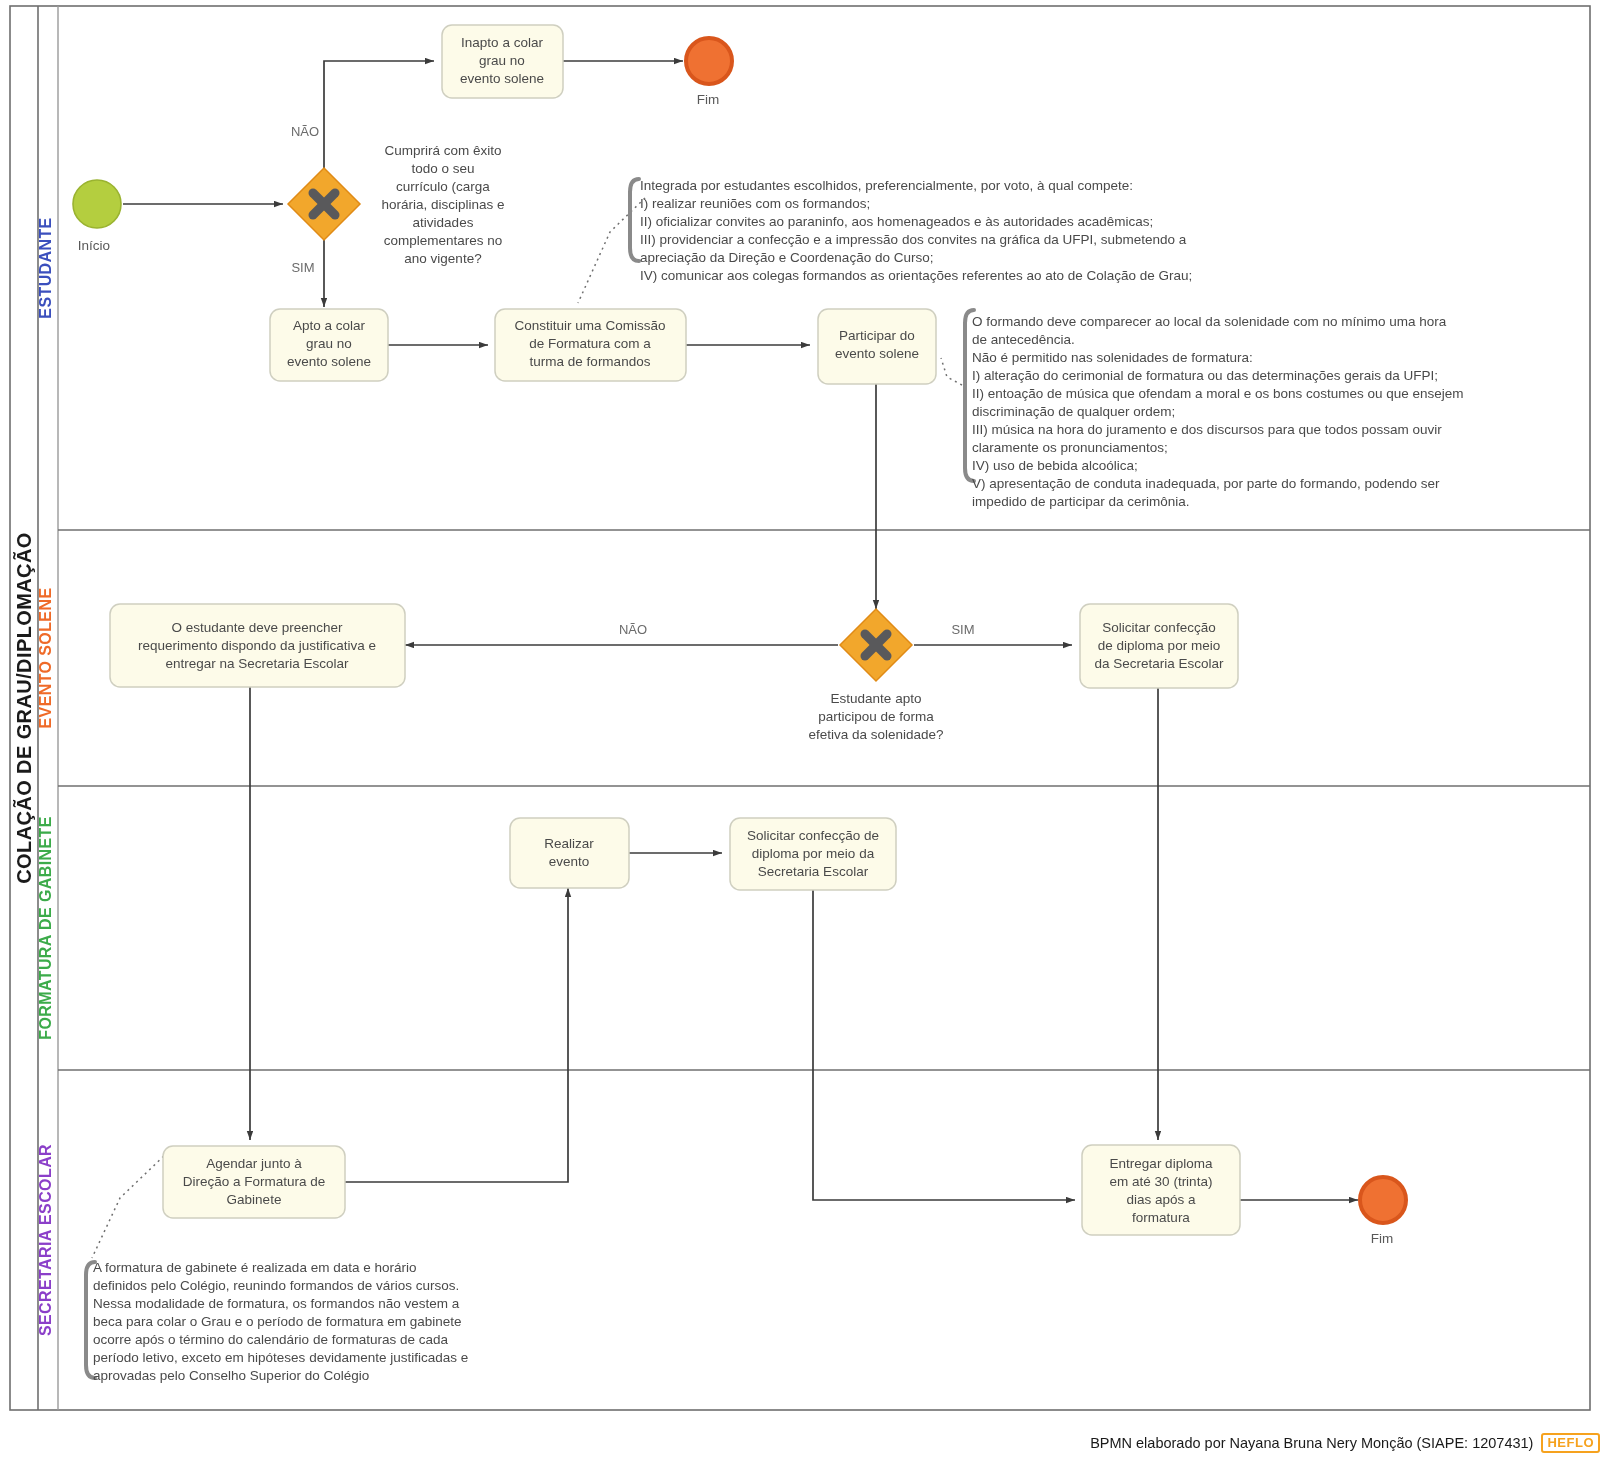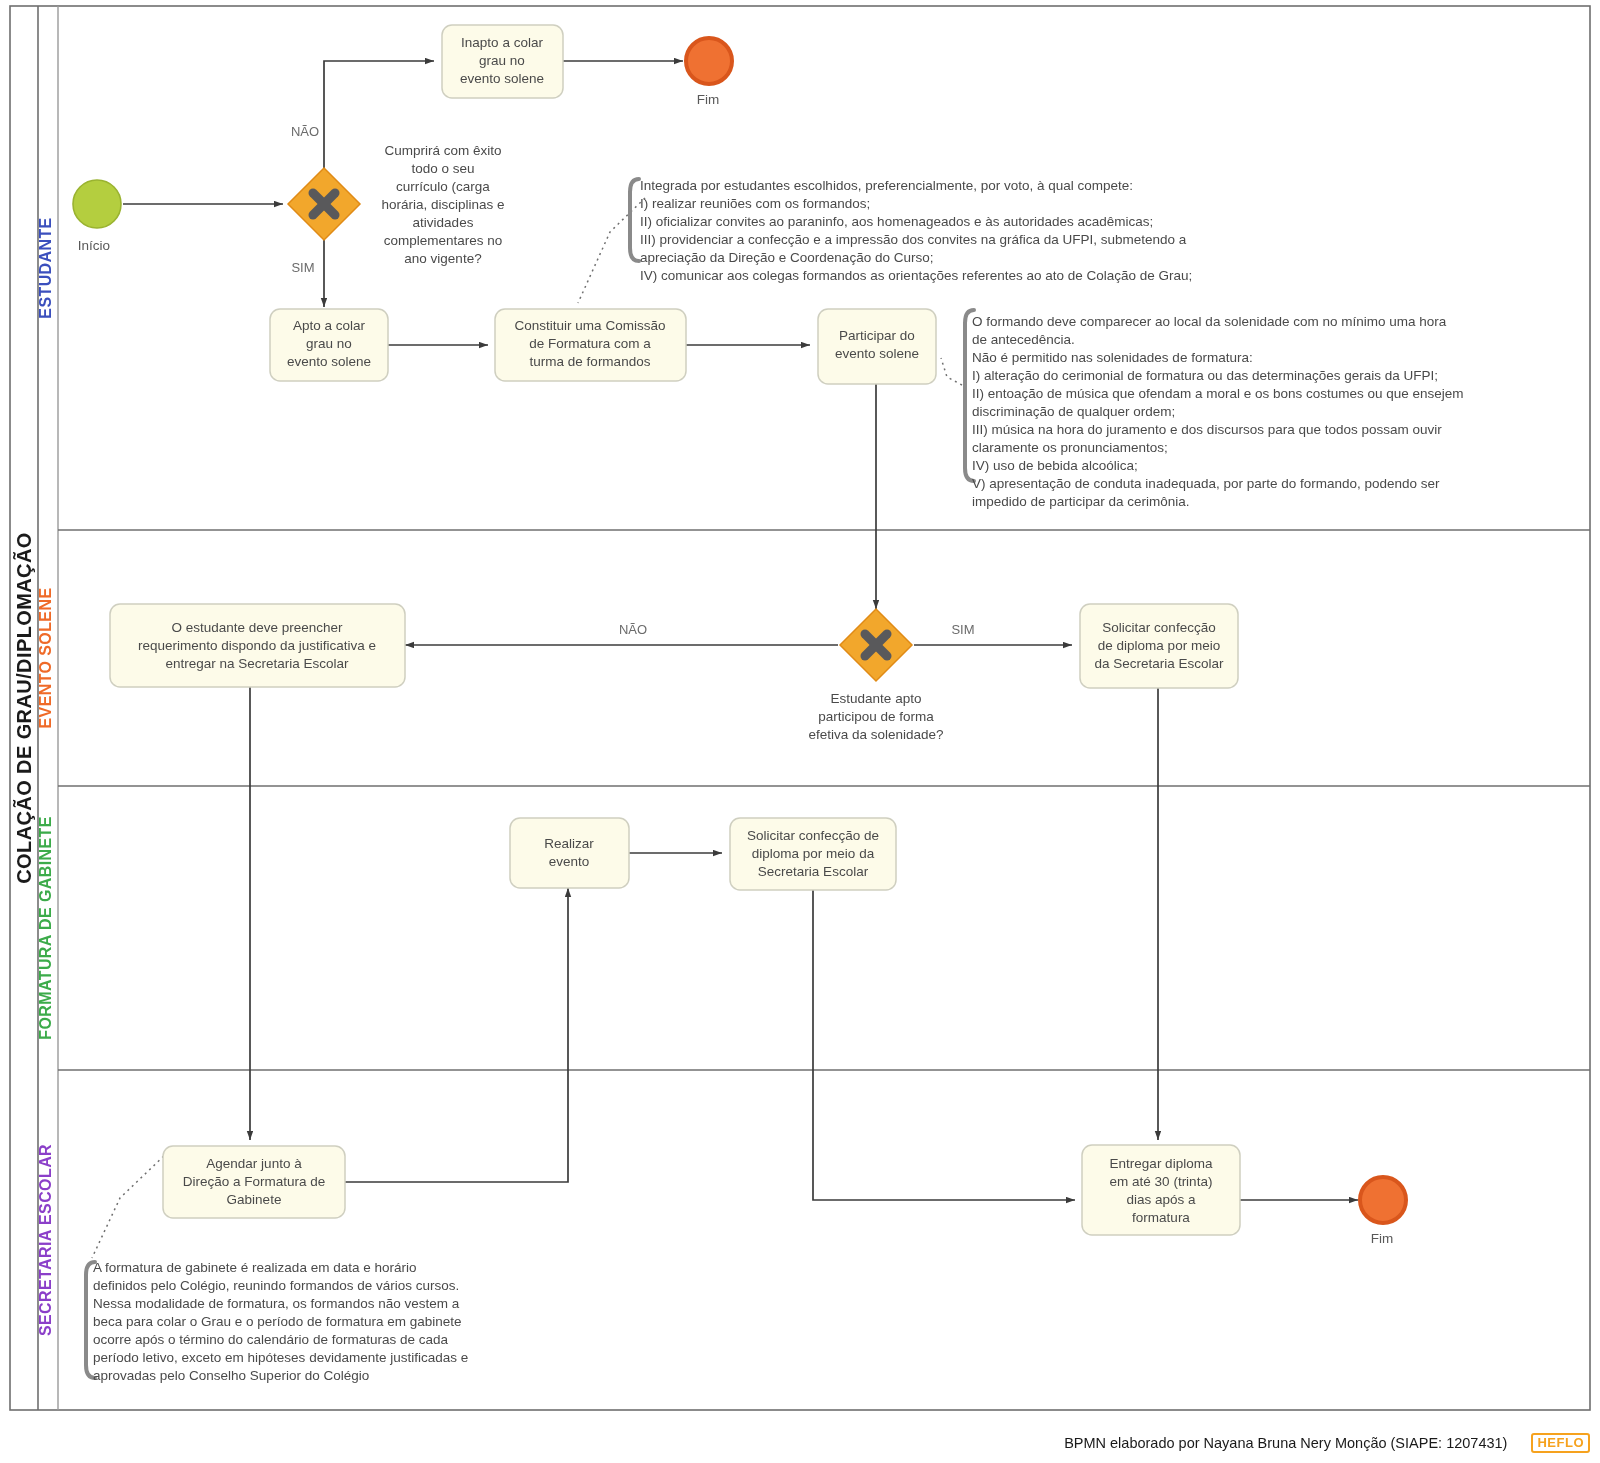--- a/index.html
+++ b/index.html
@@ -7,22 +7,22 @@
   #root{position:relative;width:1600px;height:1463px;overflow:hidden;background:#fff;}
   svg{display:block;}
   .shape-label{font-family:"Liberation Sans", sans-serif;font-size:13.5px;fill:#4a4a4a;}
   .evt-label{font-family:"Liberation Sans", sans-serif;font-size:13.5px;fill:#595959;}
   .flow-label{font-family:"Liberation Sans", sans-serif;font-size:13px;fill:#6b6b6b;}
   .gw-label{font-family:"Liberation Sans", sans-serif;font-size:13.5px;fill:#4a4a4a;}
   .anno-text{font-family:"Liberation Sans", sans-serif;font-size:13.5px;fill:#4a4a4a;}
   .lane-title{font-family:"Liberation Sans", sans-serif;font-weight:bold;font-size:16px;letter-spacing:.4px;}
   .pool-title{font-family:"Liberation Sans", sans-serif;font-weight:bold;font-size:20px;fill:#1a1a1a;letter-spacing:.4px;}
   .footer-text{font-family:"Liberation Sans", sans-serif;font-size:14.5px;color:#1a1a1a;}
-  #footer{position:absolute;left:0;top:1422px;width:1600px;height:41px;display:flex;align-items:center;justify-content:flex-end;padding-right:10px;box-sizing:border-box;}
-  .heflo{display:inline-block;margin-left:24px;border:2px solid #f6a21e;border-radius:3px;padding:0px 4px 1px 4px;color:#f6a21e;font-weight:bold;font-size:13px;font-family:"Liberation Sans", sans-serif;letter-spacing:.5px;}
+  #footer{position:absolute;left:0;top:1422px;width:1600px;height:41px;display:flex;align-items:center;justify-content:flex-end;box-sizing:border-box;}
+  .heflo{display:inline-block;margin-left:8px;border:2px solid #f6a21e;border-radius:3px;padding:0px 4px 1px 4px;color:#f6a21e;font-weight:bold;font-size:13px;font-family:"Liberation Sans", sans-serif;letter-spacing:.5px;}
 </style>
 </head>
 <body>
 
 <div id="root">
 
 <svg width="1600" height="1422" viewBox="0 0 1600 1422" xmlns="http://www.w3.org/2000/svg">
   <defs>
     <marker id="arrow" markerWidth="10" markerHeight="10" refX="9" refY="3.2" orient="auto" markerUnits="userSpaceOnUse">
       <path d="M0,0 L9,3.2 L0,6.4 z" fill="#3b3b3b"></path>

